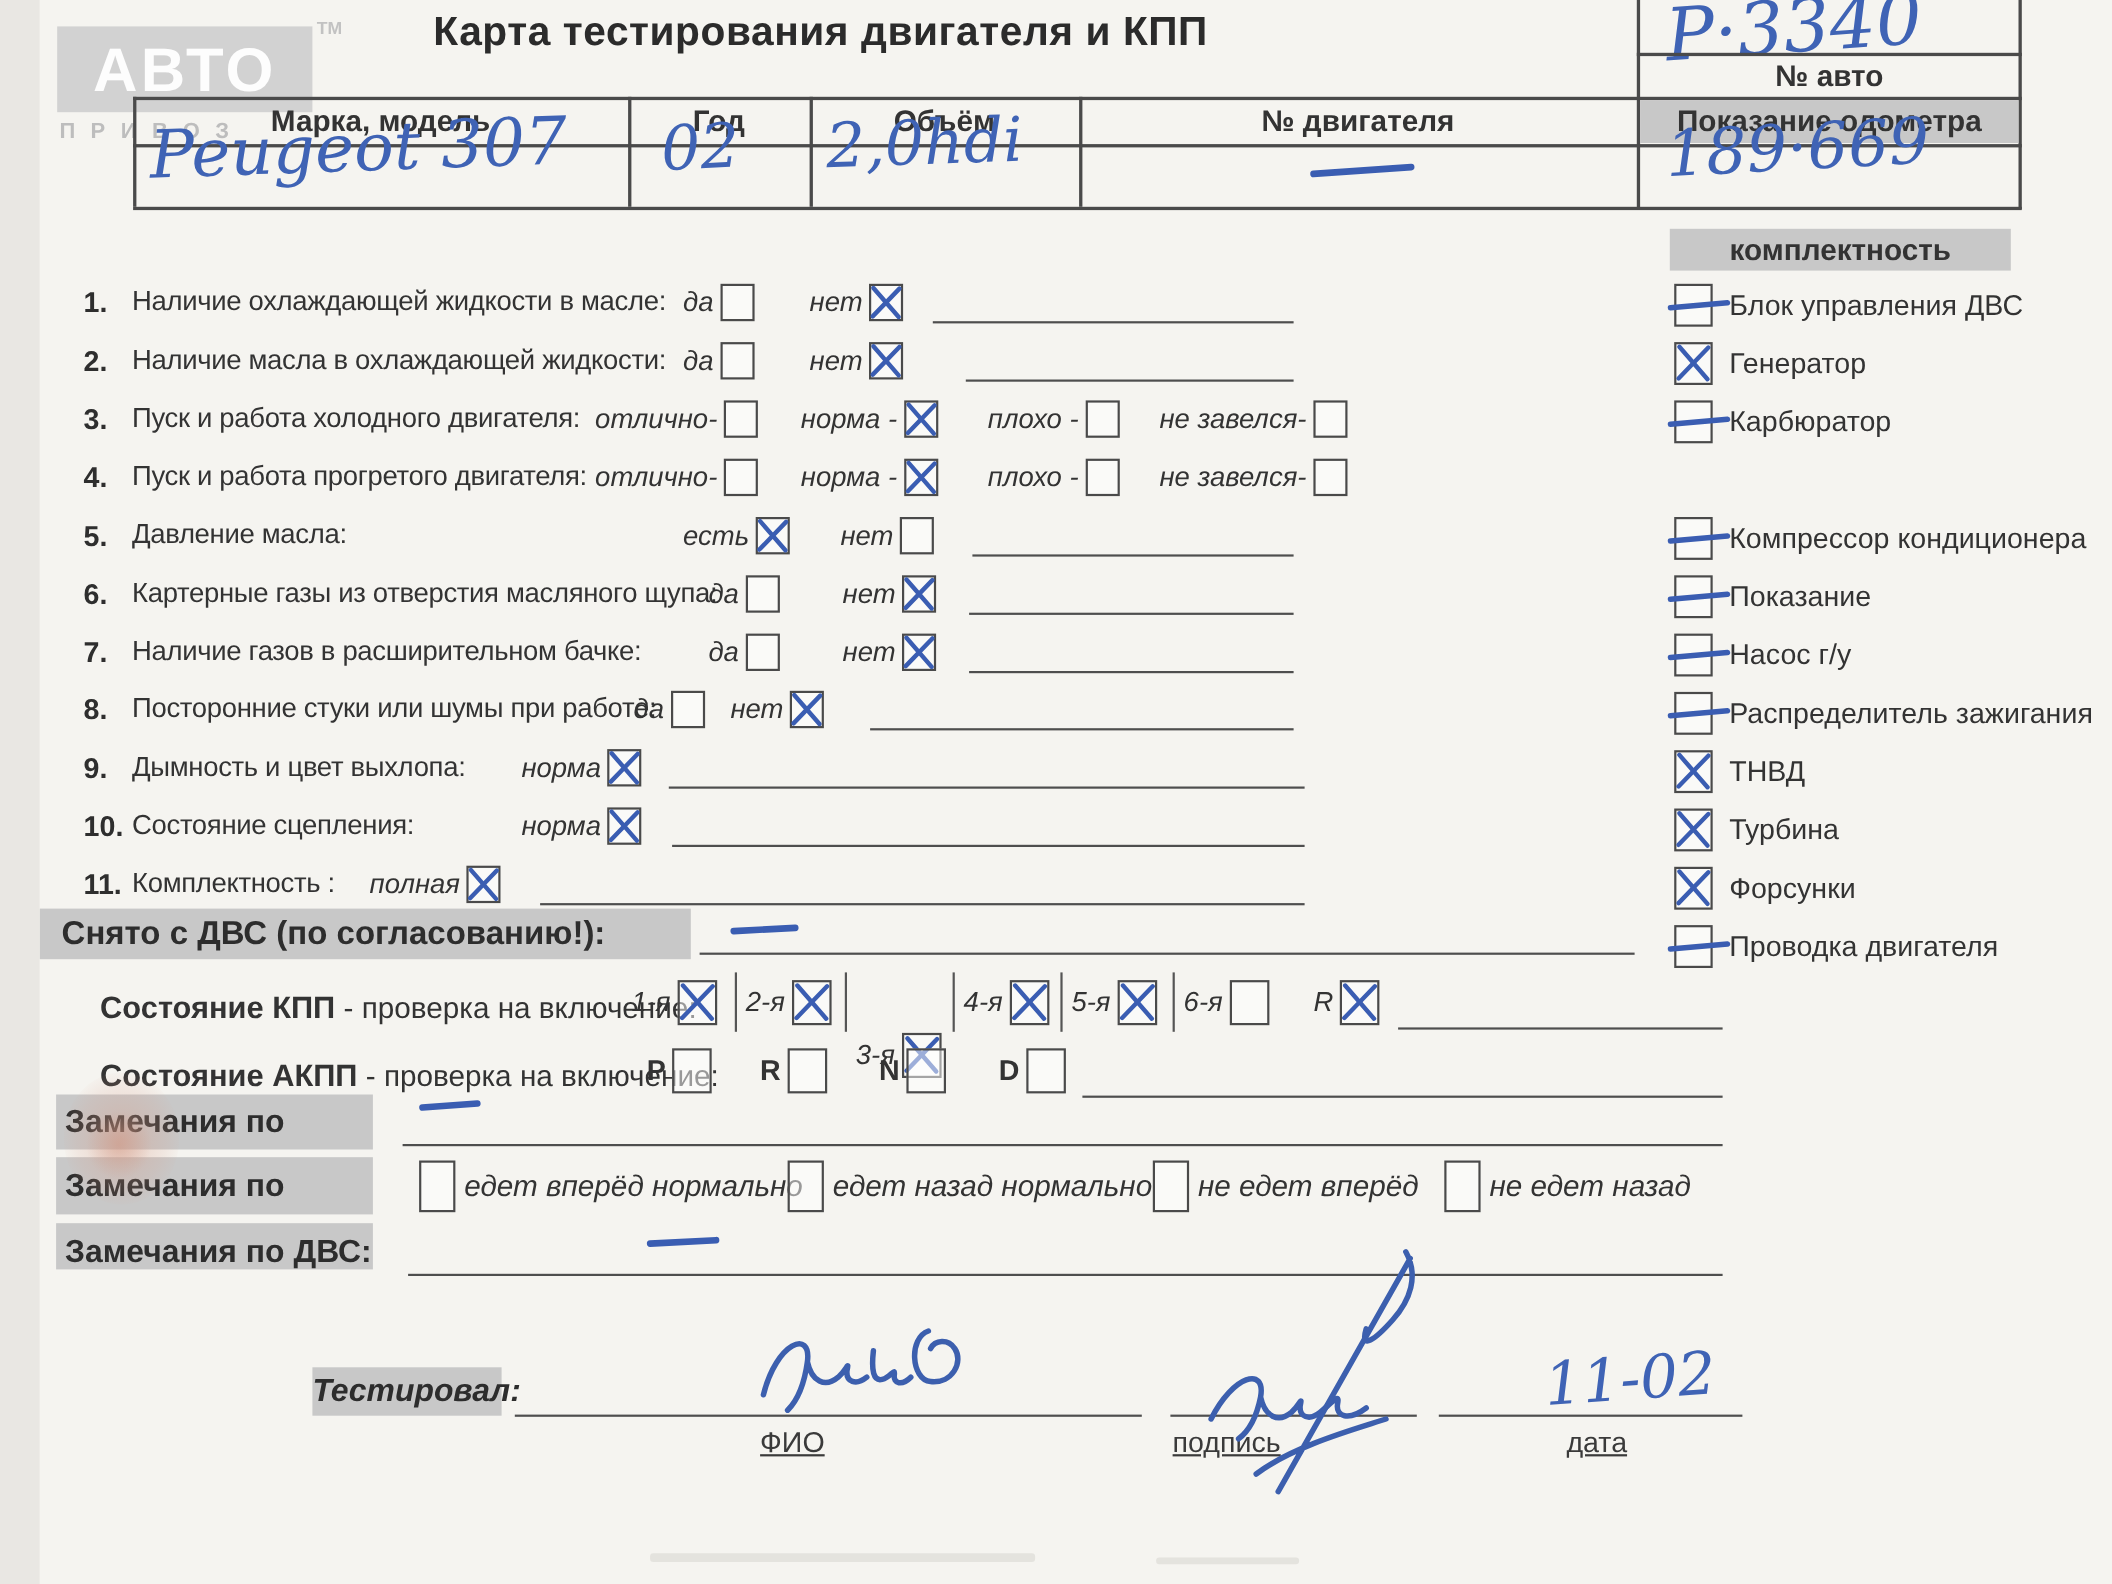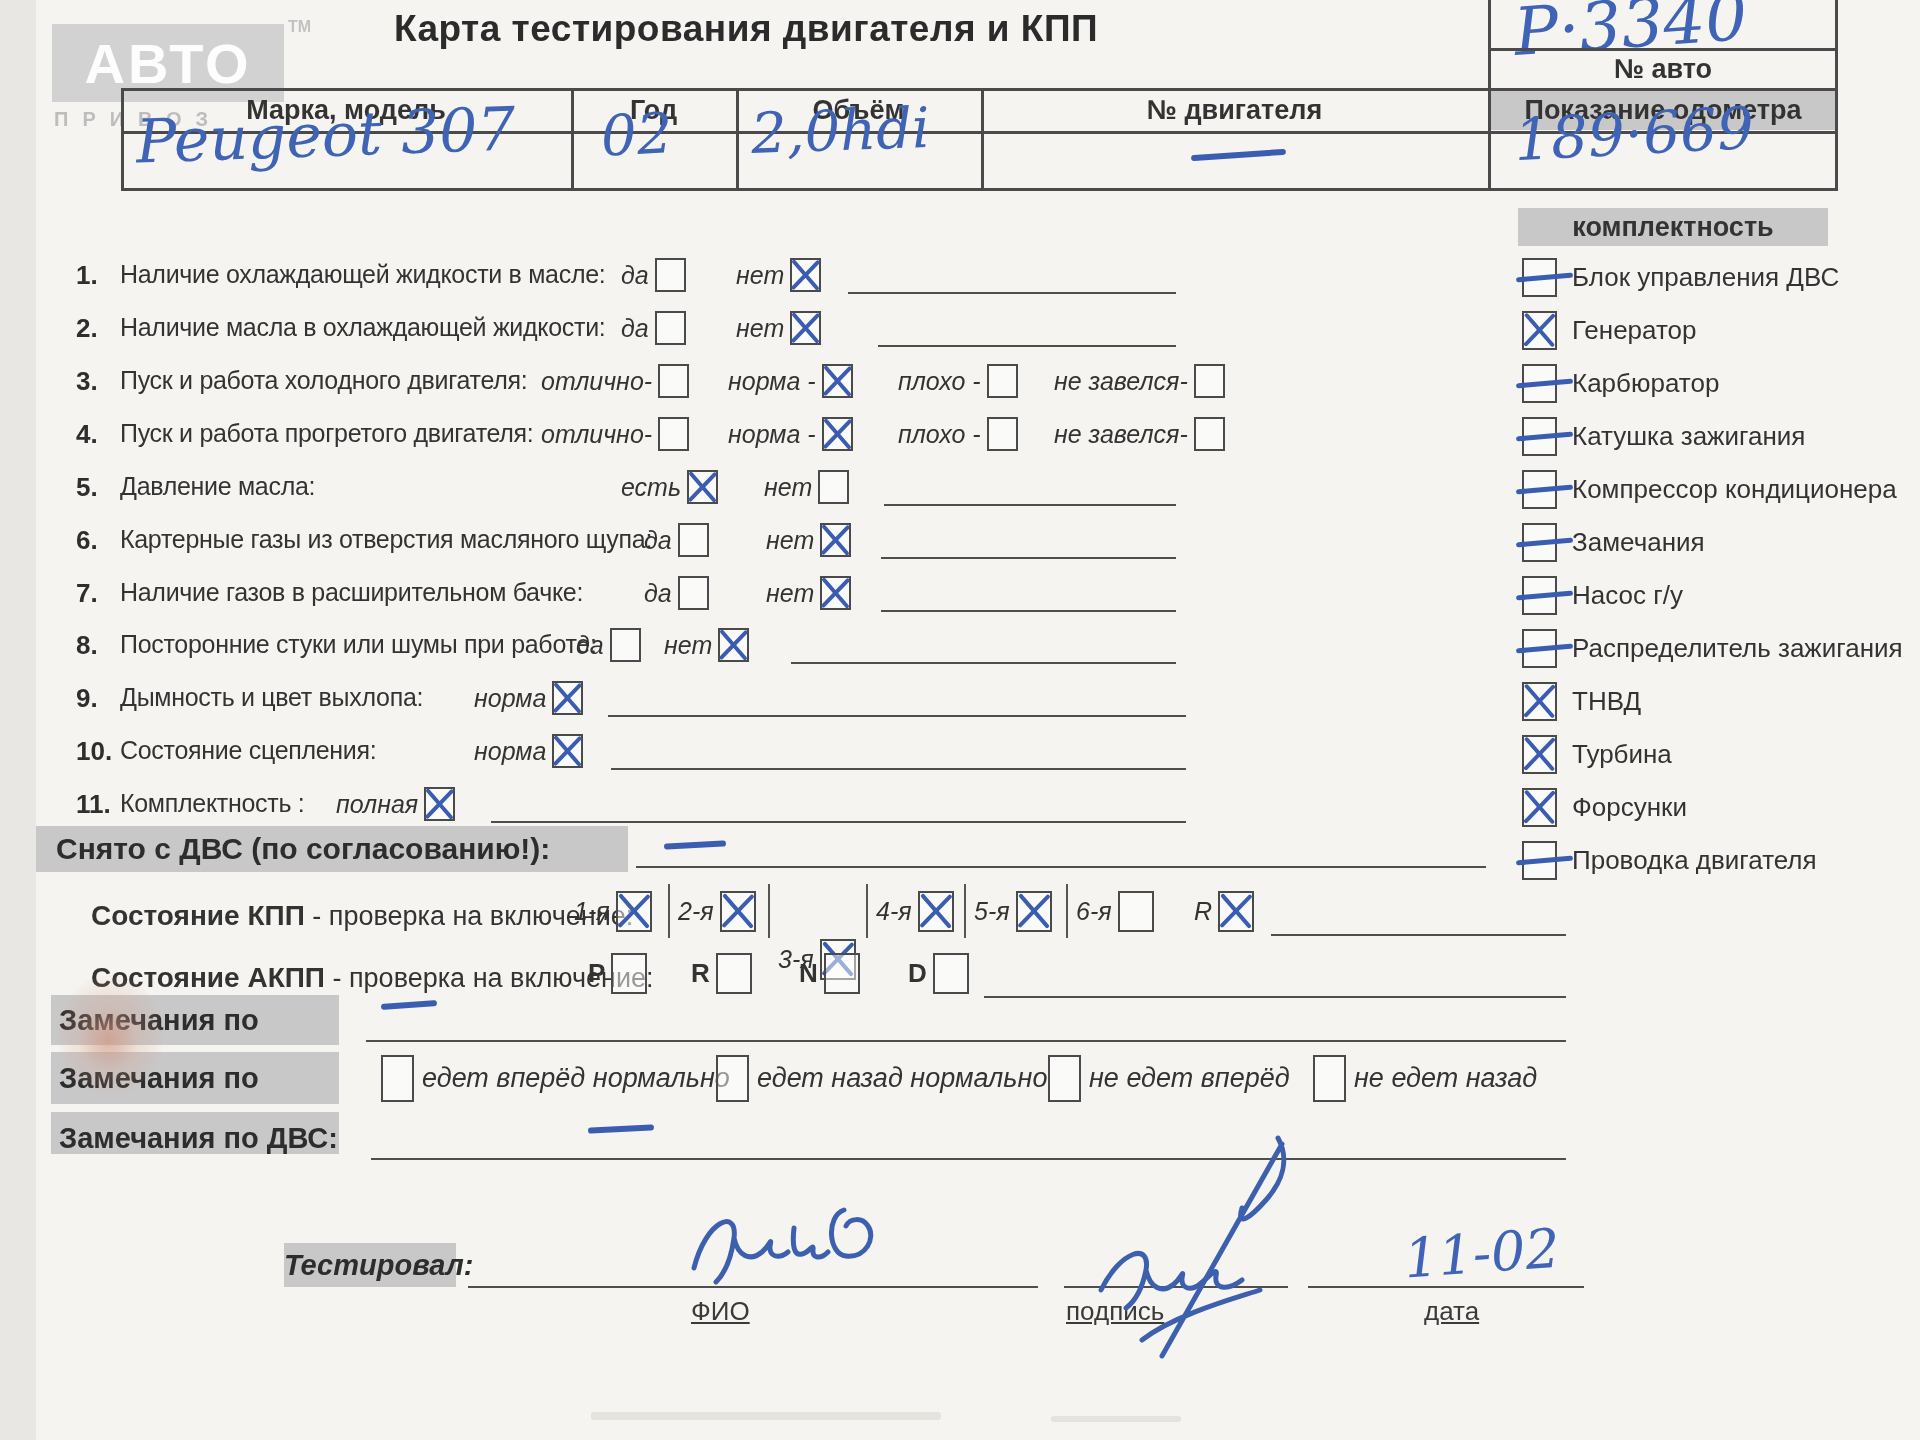--- a/index.html
+++ b/index.html
@@ -111,31 +111,27 @@
       <span class="eqlabel">Блок управления ДВС</span>
     </div>
   <div class="eqrow" style="top:308px">
       <span class="eqbx mark-x"></span>
       <span class="eqlabel">Генератор</span>
     </div>
   <div class="eqrow" style="top:361px">
       <span class="eqbx mark-dash"></span>
       <span class="eqlabel">Карбюратор</span>
     </div>
-  <div class="eqrow" style="top:414px">
-      <span class="eqbx mark-dash"></span>
-      <span class="eqlabel">Катушка зажигания</span>
-    </div>
   <div class="eqrow" style="top:467px">
       <span class="eqbx mark-dash"></span>
       <span class="eqlabel">Компрессор кондиционера</span>
     </div>
   <div class="eqrow" style="top:520px">
       <span class="eqbx mark-dash"></span>
-      <span class="eqlabel">Замечания</span>
+      <span class="eqlabel">Показание</span>
     </div>
   <div class="eqrow" style="top:573px">
       <span class="eqbx mark-dash"></span>
       <span class="eqlabel">Насос г/у</span>
     </div>
   <div class="eqrow" style="top:626px">
       <span class="eqbx mark-dash"></span>
       <span class="eqlabel">Распределитель зажигания</span>
     </div>
   <div class="eqrow" style="top:679px">

